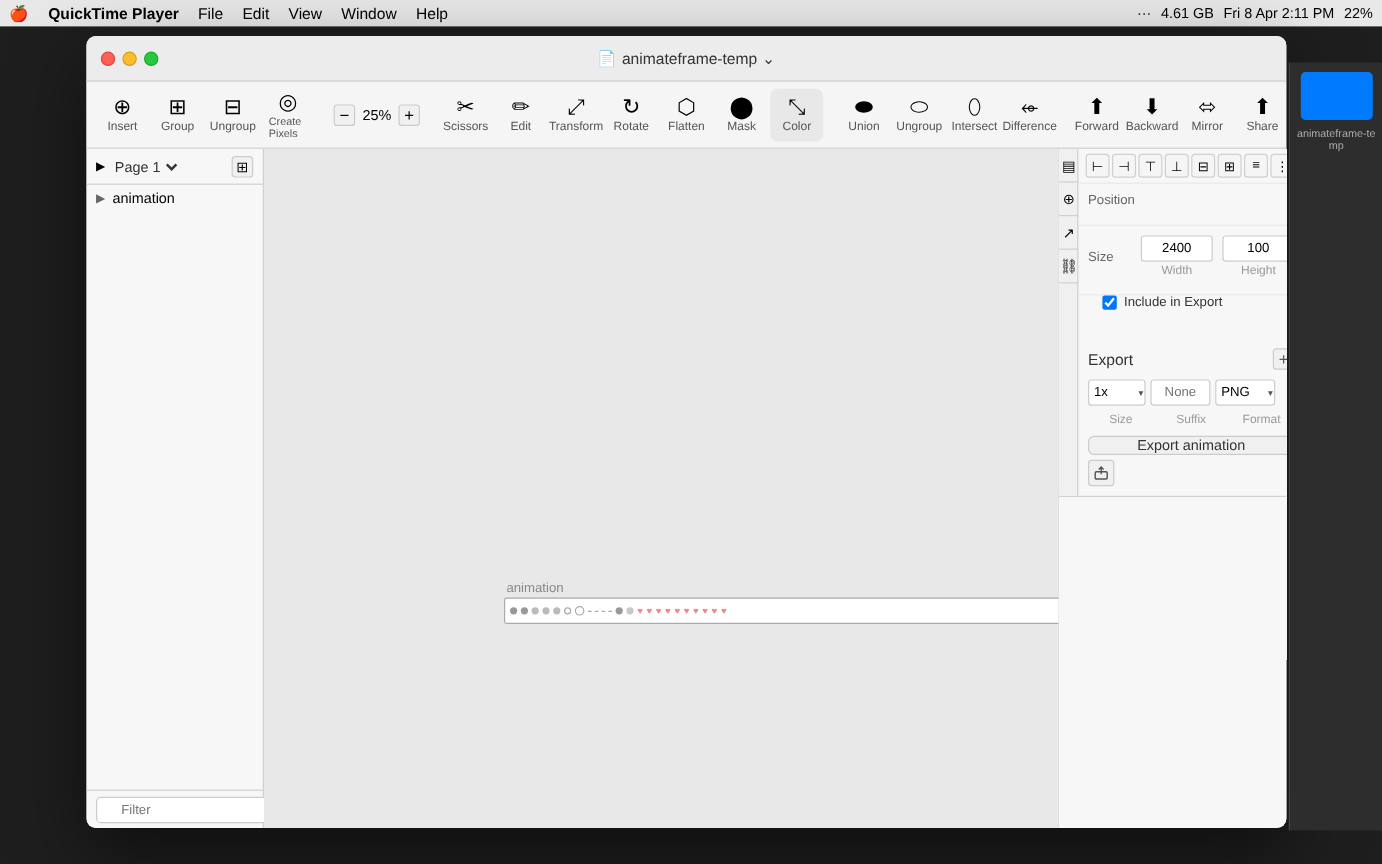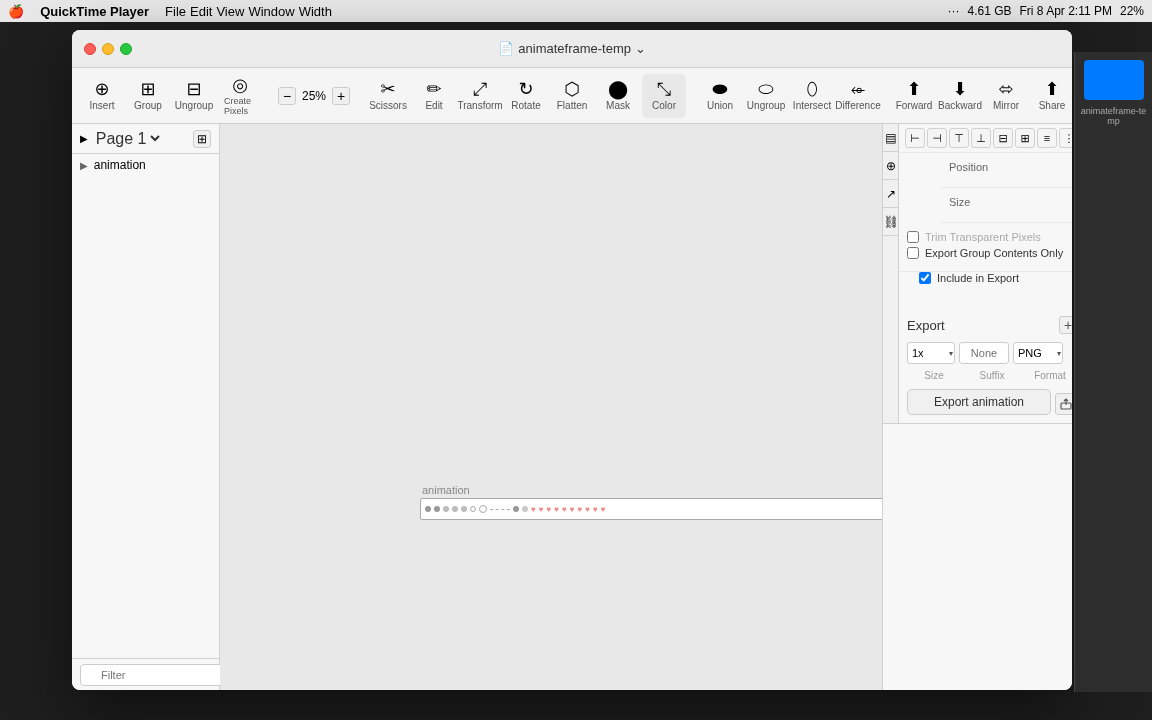--- a/index.html
+++ b/index.html
@@ -17,21 +17,21 @@
       height: 22px;
       background: #e8e8e8;
       display: flex;
       align-items: center;
       padding: 0 8px;
       gap: 16px;
       font-size: 13px;
       font-weight: 500;
     }
     .menubar-app { font-weight: 700; }
-    .menubar-items { display: flex; gap: 4px; }
+    .menubar-items { display: flex; gap: 16px; }
     .menubar-right {
       margin-left: auto;
       display: flex;
       align-items: center;
       gap: 8px;
       font-size: 12px;
     }
 
     
     .app-window {
@@ -141,21 +141,21 @@
     }
     .sidebar-header {
       height: 30px;
       display: flex;
       align-items: center;
       padding: 0 8px;
       border-bottom: 1px solid #d0d0d0;
       gap: 4px;
     }
     .sidebar-header select {
-      font-size: 16px;
+      font-size: 12px;
       border: none;
       background: transparent;
       color: #333;
       cursor: pointer;
     }
     .sidebar-header-btn {
       margin-left: auto;
       width: 18px; height: 18px;
       border-radius: 3px;
       border: 1px solid #ccc;
@@ -274,21 +274,20 @@
       background: #f5f5f5;
       cursor: pointer;
       display: flex; align-items: center; justify-content: center;
       font-size: 11px;
     }
 
     
     .prop-section {
       padding: 8px;
       border-bottom: 1px solid #e8e8e8;
-      margin-left: 42px;
     }
     .prop-row {
       display: flex;
       align-items: center;
       margin-bottom: 6px;
       gap: 4px;
     }
     .prop-label {
       font-size: 11px;
       color: #666;
@@ -410,22 +409,23 @@
       cursor: pointer;
       font-size: 12px;
       color: #333;
       display: flex;
       align-items: center;
       justify-content: center;
     }
 
     .export-row {
       display: flex;
-      align-items: flex-end;
+      align-items: flex-start;
       gap: 4px;
+      flex-direction: column;
     }
     .export-icon-btn {
       width: 22px; height: 22px;
       border-radius: 3px;
       border: 1px solid #ccc;
       background: #f0f0f0;
       cursor: pointer;
       display: flex; align-items: center; justify-content: center;
       font-size: 12px;
     }
@@ -480,21 +480,21 @@
 <body>
 
 <div class="menubar">
   <span>🍎</span>
   <span class="menubar-app">QuickTime Player</span>
   <div class="menubar-items">
     <span>File</span>
     <span>Edit</span>
     <span>View</span>
     <span>Window</span>
-    <span>Width</span>
+    <span>Help</span>
   </div>
   <div class="menubar-right">
     <span>···</span>
     <span>4.61 GB</span>
     <span>Fri 8 Apr  2:11 PM</span>
     <span>22%</span>
   </div>
 </div>
 
 <div class="app-window">
@@ -688,33 +688,33 @@
 
           <div class="prop-section">
             <div class="prop-row">
               <span class="prop-label">Position</span>
             </div>
           </div>
 
           <div class="prop-section">
             <div class="prop-row">
               <span class="prop-label">Size</span>
+              <div class="prop-pair">
+                <div class="prop-field">
+                  <input class="prop-input" type="text" value="2400" style="">
+                  <span class="prop-sublabel">Width</span>
+                </div>
+                <div class="prop-field">
+                  <input class="prop-input" type="text" value="100" style="">
+                  <span class="prop-sublabel">Height</span>
+                </div>
+              </div>
             </div>
           </div>
 
-          <div class="checks-section">
-            <div class="check-row">
-              <input type="checkbox" id="cb-trim" style="">
-              <label class="check-label disabled" for="cb-trim">Trim Transparent Pixels</label>
-            </div>
-            <div class="check-row">
-              <input type="checkbox" id="cb-export-group" style="">
-              <label class="check-label" for="cb-export-group">Export Group Contents Only</label>
-            </div>
-          </div>
 
 
           <div class="include-row check-row">
             <input type="checkbox" id="cb-include" checked="" style="">
             <label class="check-label" for="cb-include">Include in Export</label>
           </div>
 
           <div style="height:20px;"></div>
 
           <div class="export-section">

